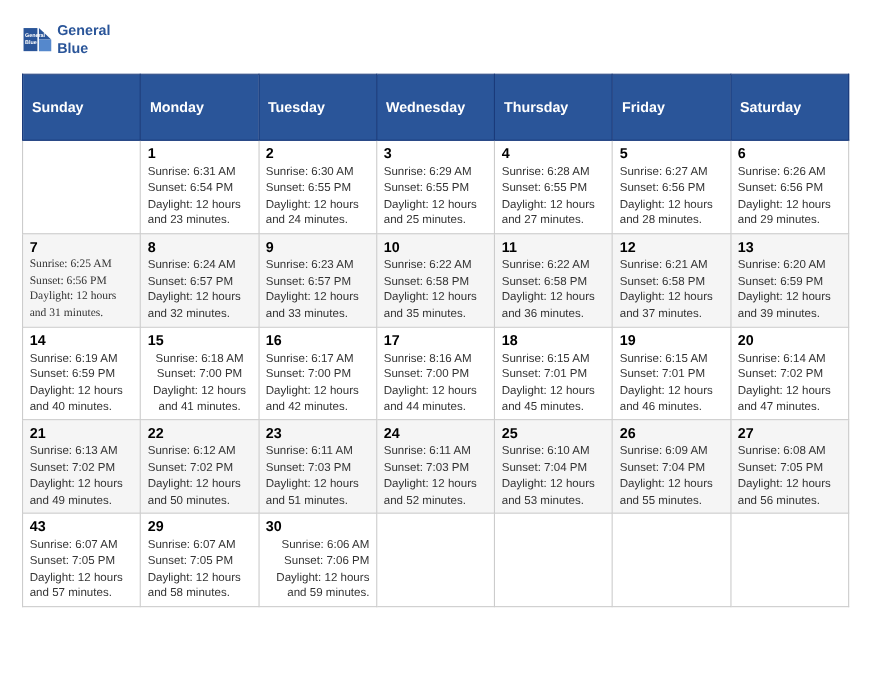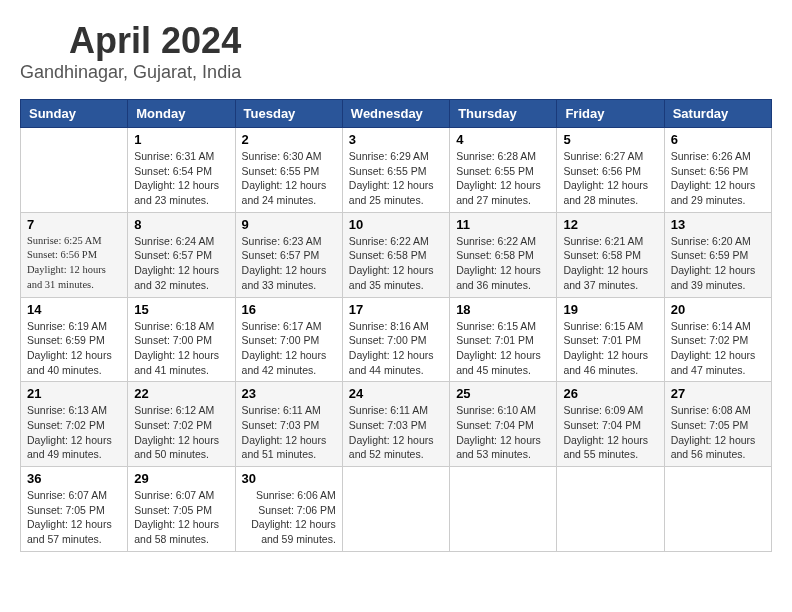--- a/index.html
+++ b/index.html
@@ -46,21 +46,21 @@
       color: #555;
     }
     table {
       width: 100%;
       border-collapse: collapse;
       font-size: 11px;
     }
     thead tr th {
       background-color: #2a5599;
       color: #fff;
-      padding: 6px 8px;
+      padding: 22px 8px;
       text-align: left;
       font-size: 13px;
       font-weight: bold;
       border: 1px solid #1a3a7a;
     }
     tbody tr td {
       border: 1px solid #ccc;
       padding: 4px 6px;
       vertical-align: top;
       background: #fff;
@@ -83,23 +83,33 @@
       background: #fff;
     }
     tr.week-row td {
       height: 80px;
     }
   </style>
 </head>
 <body>
 
 <div class="header-area">
-  <div class="title-area">
-    <div class="main-title">April 2024</div>
-    <div class="sub-title">Gandhinagar, Gujarat, India</div>
+  <div class="logo">
+    <svg class="logo-icon" viewBox="0 0 40 40" width="40" height="40">
+      <rect width="40" height="40" fill="white"></rect>
+      <polygon points="22,5 38,20 22,20" fill="#2a5599"></polygon>
+      <polygon points="22,20 38,20 38,35 22,35" fill="#5588cc"></polygon>
+      <rect x="2" y="5" width="18" height="30" fill="#2a5599"></rect>
+      <text x="4" y="16" font-size="7" fill="white" font-weight="bold">General</text>
+      <text x="4" y="26" font-size="7" fill="white" font-weight="bold">Blue</text>
+    </svg>
+    <div class="logo-text">
+      <span>General</span>
+      <span>Blue</span>
+    </div>
   </div>
 </div>
 
 <table>
   <thead>
     <tr>
     <th>Sunday</th>
         <th>Monday</th>
         <th>Tuesday</th>
         <th>Wednesday</th>
@@ -208,21 +218,21 @@
       <tr class="week-row">
         <td>
           <span class="day-number">14</span>
           <div class="day-info" style="white-space: pre-line;">Sunrise: 6:19 AM
 Sunset: 6:59 PM
 Daylight: 12 hours
 and 40 minutes.</div>
         </td>
         <td>
           <span class="day-number">15</span>
-          <div class="day-info" style="white-space: pre-line;">Sunrise: 6:18 AM
+          <div class="day-info" style="white-space: pre-line; text-align: center;">Sunrise: 6:18 AM
 Sunset: 7:00 PM
 Daylight: 12 hours
 and 41 minutes.</div>
         </td>
         <td>
           <span class="day-number">16</span>
           <div class="day-info" style="white-space: pre-line;">Sunrise: 6:17 AM
 Sunset: 7:00 PM
 Daylight: 12 hours
 and 42 minutes.</div>
@@ -302,21 +312,21 @@
         <td>
           <span class="day-number">27</span>
           <div class="day-info" style="white-space: pre-line;">Sunrise: 6:08 AM
 Sunset: 7:05 PM
 Daylight: 12 hours
 and 56 minutes.</div>
         </td>
       </tr>
       <tr class="week-row">
         <td>
-          <span class="day-number">36</span>
+          <span class="day-number">43</span>
           <div class="day-info" style="white-space: pre-line;">Sunrise: 6:07 AM
 Sunset: 7:05 PM
 Daylight: 12 hours
 and 57 minutes.</div>
         </td>
         <td>
           <span class="day-number">29</span>
           <div class="day-info" style="white-space: pre-line;">Sunrise: 6:07 AM
 Sunset: 7:05 PM
 Daylight: 12 hours

